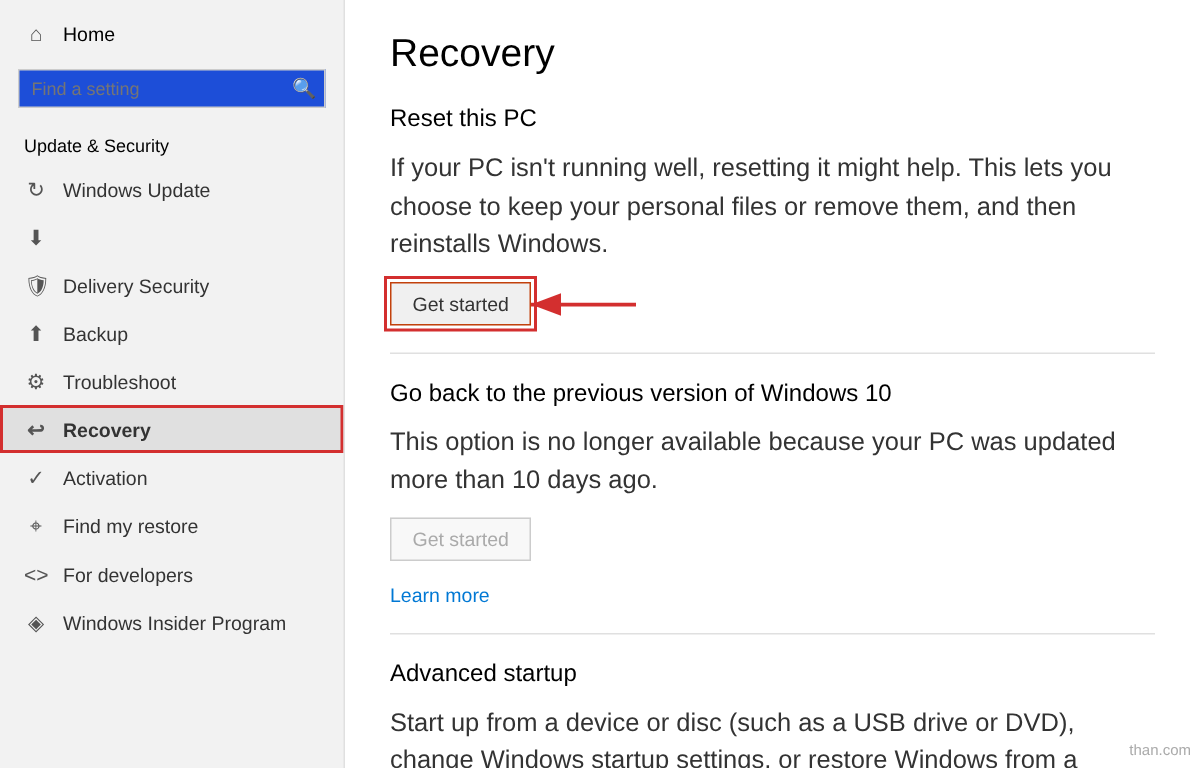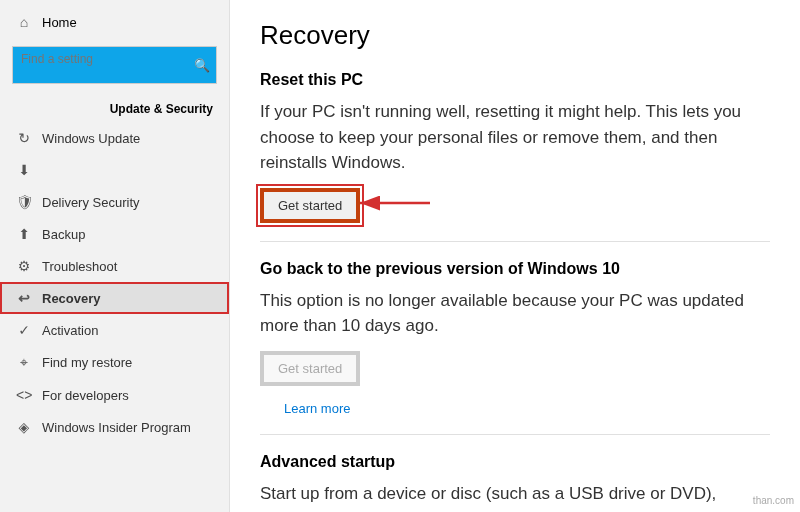--- a/index.html
+++ b/index.html
@@ -33,42 +33,41 @@
       cursor: pointer;
     }
 
     .sidebar-search {
       margin: 6px 12px 10px 12px;
       position: relative;
     }
 
     .sidebar-search input {
       width: 100%;
-      padding: 5px 28px 17px 8px;
+      padding: 5px 28px 5px 8px;
       border: 1px solid #ccc;
-      background: #0ea5e9;
+      background: #1d4ed8;
       font-size: 12px;
       outline: none;
     }
 
     .sidebar-search .search-icon-inner {
       position: absolute;
       right: 6px;
       top: 50%;
       transform: translateY(-50%);
       color: #666;
       font-size: 13px;
     }
 
     .sidebar-section-title {
-      font-weight: 700;
+      font-weight: 400;
       font-size: 12px;
       padding: 8px 16px 6px 16px;
       color: #000;
-      text-align: right;
     }
 
     .sidebar-item {
       display: flex;
       align-items: center;
       padding: 8px 16px;
       gap: 10px;
       cursor: pointer;
       color: #333;
       font-size: 13px;
@@ -99,35 +98,35 @@
 
     .page-title {
       font-size: 26px;
       font-weight: 300;
       color: #000;
       margin-bottom: 20px;
     }
 
     .section-title {
       font-size: 16px;
-      font-weight: 700;
+      font-weight: 400;
       color: #000;
       margin-bottom: 10px;
     }
 
     .section-desc {
       font-size: 17px;
       color: #333;
       line-height: 1.5;
       margin-bottom: 12px;
     }
 
     .btn {
       padding: 6px 14px;
-      border: 4px solid #c2410c;
+      border: 1px solid #c2410c;
       background: #f0f0f0;
       font-size: 13px;
       cursor: pointer;
       color: #333;
       outline: none;
     }
 
     .btn:disabled {
       color: #aaa;
       border-color: #ccc;
@@ -144,21 +143,20 @@
       border: none;
       border-top: 1px solid #e0e0e0;
       margin: 18px 0;
     }
 
     .link {
       color: #0078d4;
       cursor: pointer;
       font-size: 13px;
       text-decoration: none;
-      margin-left: 24px;
     }
 
     .arrow-svg {
       position: absolute;
       right: -80px;
       top: -5px;
       pointer-events: none;
     }
 
     .watermark {

